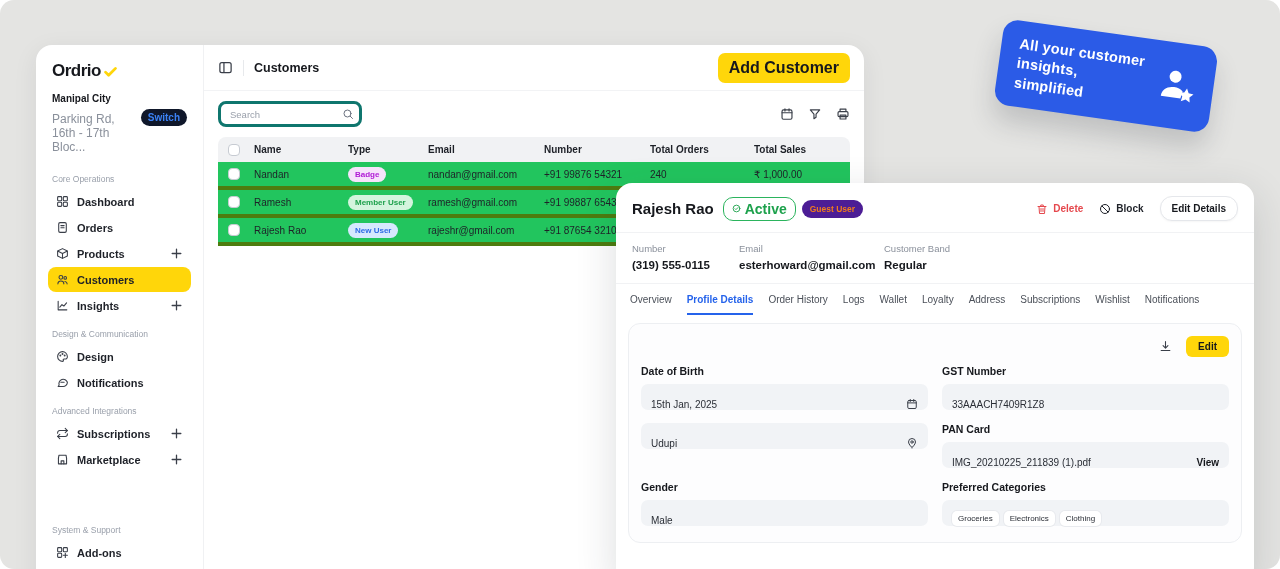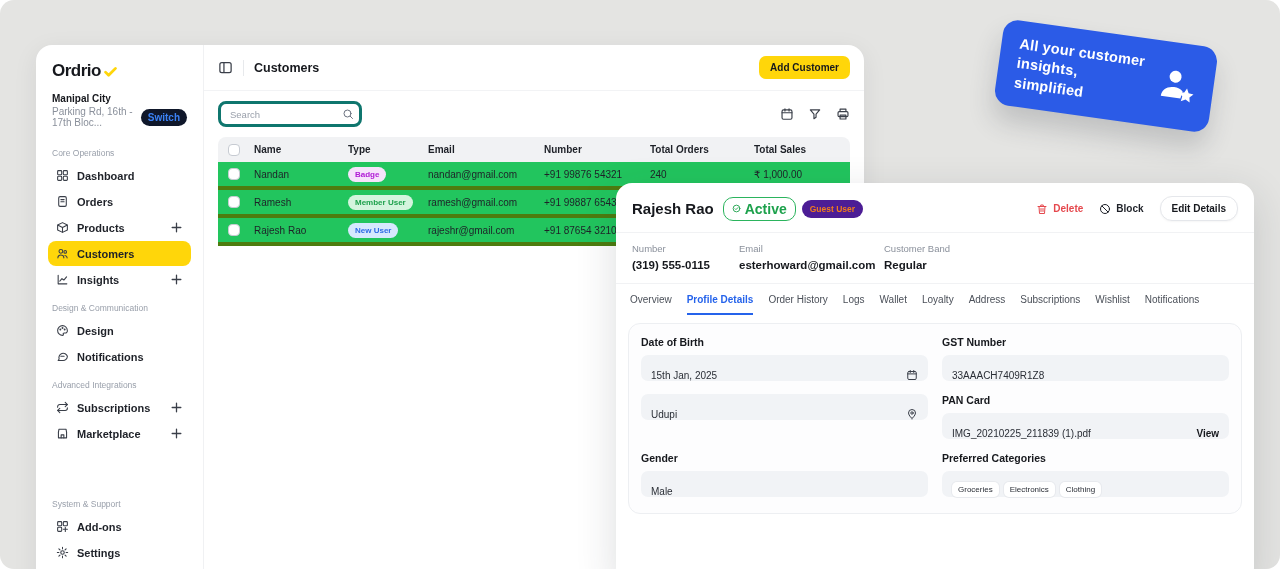--- a/index.html
+++ b/index.html
@@ -9,37 +9,37 @@
   
   .app-window { position:absolute; left:36px; top:45px; width:828px; height:560px;
     background:#fff; border-radius:16px; box-shadow:0 6px 24px rgba(40,44,52,.08); display:flex; }
 
   
   .sidebar { width:168px; border-right:1px solid #F0F1F3; padding:14px 12px; flex:none; }
   .logo-row { display:flex; align-items:center; gap:2px; padding:2px 4px 12px; }
   .logo-text { font-size:17px; font-weight:800; letter-spacing:-.5px; color:#16181D; }
   .store-block { display:flex; align-items:flex-start; justify-content:space-between; padding:0 4px 10px; border-bottom:0; }
   .store-name { font-size:10px; font-weight:800; color:#16181D; }
-  .store-addr { font-size:10px; color:#8A909B; margin-top:2px; }
+  .store-addr { font-size:12px; color:#8A909B; margin-top:8px; }
   .switch-badge { background:#0f172a; color:#3B82F6; font-size:10px; font-weight:700; padding:3px 7px; border-radius:9px; margin-top:16px; }
   .section-label { font-size:8.5px; color:#9AA0AB; padding:10px 4px 4px; }
   .side-item { display:flex; align-items:center; gap:8px; padding:6px 8px; border-radius:8px; color:#1E2128; font-size:11px; font-weight:600; margin:1px 0; cursor:pointer; }
   .side-item svg { width:13px; height:13px; flex:none; stroke:#3A3F49; }
   .side-item .lbl { flex:1; }
   .side-item.active { background:#FFD60A; }
   .plus-ic { width:10px; height:10px; stroke:#3A3F49; }
   .side-gap { height:42px; }
 
   
   .main { flex:1; display:flex; flex-direction:column; min-width:0; }
   .main-header { display:flex; align-items:center; gap:10px; padding:0 14px; height:46px; border-bottom:1px solid #F2F3F5; }
   .collapse-btn svg { width:15px; height:15px; stroke:#3A3F49; display:block; }
   .hdr-divider { width:1px; height:16px; background:#E7E9EC; }
   .page-title { font-size:12.5px; font-weight:800; color:#16181D; flex:1; }
-  .add-btn { background:#FFD60A; border:none; border-radius:7px; font-size:10px; font-weight:800; color:#16181D; padding:6px 11px; cursor:pointer; font-family:inherit; }
+  .add-btn { background:#FFD60A; border:none; border-radius:7px; font-size:16px; font-weight:800; color:#16181D; padding:6px 11px; cursor:pointer; font-family:inherit; }
 
   .toolbar { display:flex; align-items:center; justify-content:space-between; padding:10px 14px 8px; }
   .search-wrap { position:relative; width:144px; }
   .search-wrap input { width:100%; height:26px; border:3px solid #0f766e; border-radius:8px; padding:0 26px 0 9px;
     font-size:9.5px; color:#3A3F49; font-family:inherit; background:#fff; outline:none; }
   .search-wrap input::placeholder { color:#9AA0AB; }
   .search-ic { position:absolute; right:8px; top:6.5px; width:12px; height:12px; stroke:#6B7280; }
   .tool-icons { display:flex; align-items:center; gap:14px; }
   .tool-icons svg { width:14px; height:14px; stroke:#3A3F49; cursor:pointer; }
 
@@ -370,20 +370,27 @@
       <span class="tab">Logs</span>
       <span class="tab">Wallet</span>
       <span class="tab">Loyalty</span>
       <span class="tab">Address</span>
       <span class="tab">Subscriptions</span>
       <span class="tab">Wishlist</span>
       <span class="tab">Notifications</span>
     </div>
 
     <div class="form-card">
+      <div class="form-actions">
+        <svg class="dl-ic" viewBox="0 0 24 24" fill="none" stroke-width="2" stroke-linecap="round" stroke-linejoin="round">
+            <path d="M12 3v11M7.5 10.5L12 15l4.5-4.5"></path>
+            <path d="M4 19.5h16"></path>
+          </svg>
+        <button class="edit-btn">Edit</button>
+      </div>
       <div class="form-grid">
         <div>
           <div class="f-lbl">Date of Birth</div>
           <div class="f-field">
             <span class="f-val">15th Jan, 2025</span>
             <svg viewBox="0 0 24 24" fill="none" stroke-width="2" stroke-linecap="round">
                 <rect x="3.5" y="5" width="17" height="16" rx="2.5"></rect>
                 <path d="M3.5 9.8h17M8.5 3v4M15.5 3v4"></path>
               </svg>
           </div>

